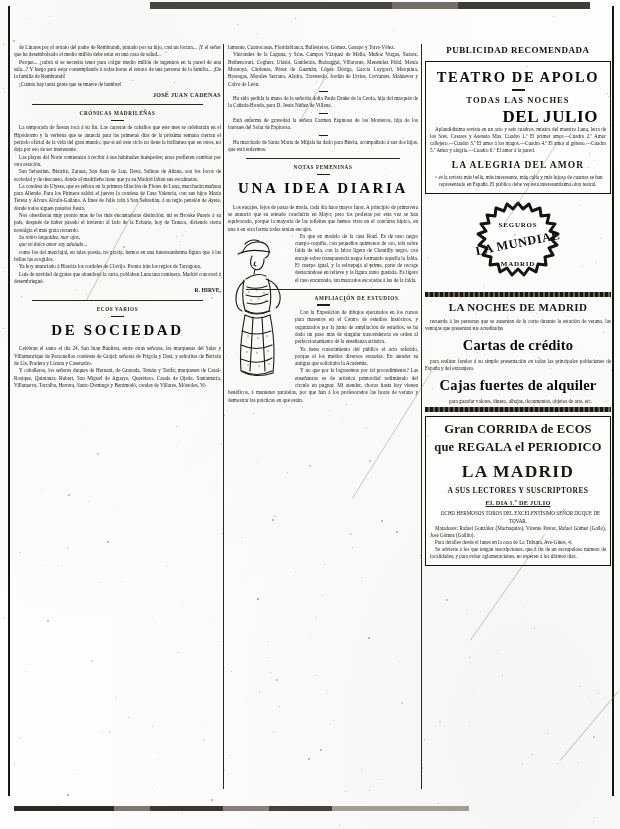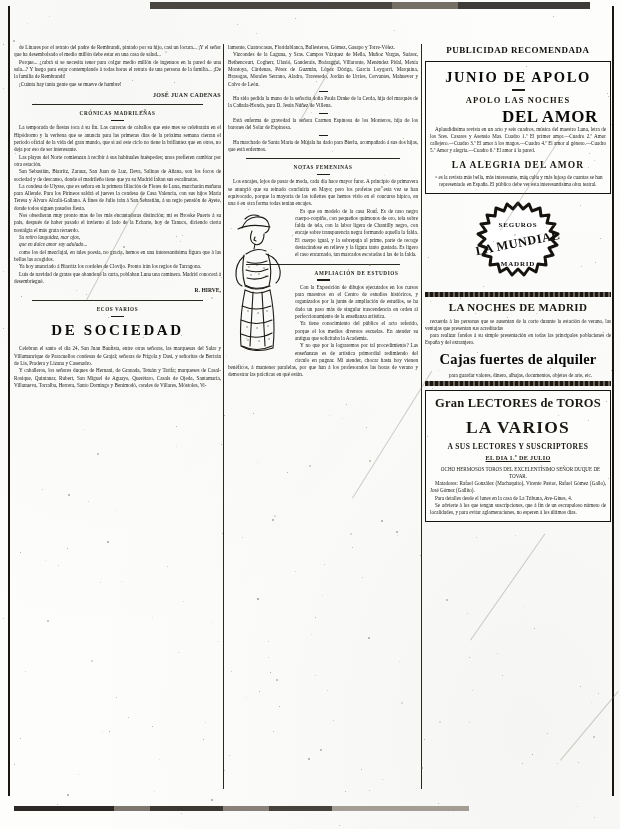--- a/index.html
+++ b/index.html
@@ -262,20 +262,21 @@
     <div class="dash-sm"></div>
     <p>Ha sido pedida la mano de la señorita doña Paula Drake de la Cerda, hija del marqués de la Cañada-Honda, para D. Jesús Núñez de Villena.</p>
     <div class="dash-sm"></div>
     <p>Está enferma de gravedad la señora Carmen Espinosa de los Monteros, hija de los barones del Solar de Espinosa.</p>
     <div class="dash-sm"></div>
     <p>Ha marchado de Santa María de Mújala ha dado para Bierlu, acompañado á sus dos hijas, que está enfermos.</p>
 
     <div class="hrule"></div>
     <div class="kicker">NOTAS FEMENINAS</div>
     <div class="dash"></div>
+    <h2 class="head">UNA IDEA DIARIA</h2>
 
     <p>Los encajes, lejos de pasar de moda, cada día hace mayor furor. A principio de primavera se anunció que su reinado concluiría en Mayo; pero los profetas por esta vez se han equivocado, porque la mayoría de las toilettes que hemos visto en el concurso hípico, en una ó en otra forma todas tenían encajes.</p>
 
     <svg id="illo" viewBox="0 0 62 150">
       <g fill="none" stroke="#1d1a16" stroke-width="1.1" stroke-linecap="round">
 
         <path d="M14 18 q4 -10 14 -11 q11 -1 13 8 q1 6 -4 8"></path>
         <path d="M10 19 q12 -6 32 -2"></path>
         <path d="M17 9 q6 -6 14 -3"></path>
 
@@ -331,53 +332,55 @@
     <p>Con la Exposición de dibujos ejecutados en los cursos para maestros en el Centro de estudios históricos, y organizados por la junta de ampliación de estudios, se ha dado un paso más de singular trascendencia en orden al perfeccionamiento de la enseñanza artística.</p>
     <p>Ya tiene conocimiento del público el acto referido, porque el los medios diversos escuelas. En atender su antigua que solicitaba la Academia.</p>
     <p>Y no que por la lograremos por tal procedimiento? Las enseñanzas es de artística primordial redimiendo del circulo en pugnar. Mi atender, chocar hasta hoy vienen benéficos, á mantener paralelas, por que han á los profesorados las horas de verano y demostrar las prácticas en qué están.</p>
   </div>
 
   <div class="col" id="col3">
 
     <div class="ad-pubhead">PUBLICIDAD RECOMENDADA</div>
 
     <div class="adbox">
-      <div class="ad-t1">JUNIO DE APOLO</div>
+      <div class="ad-t1">TEATRO DE APOLO</div>
       <div class="dash"></div>
-      <div class="ad-t2">APOLO LAS NOCHES</div>
+      <div class="ad-t2">TODAS LAS NOCHES</div>
       <div class="ad-t3">
-        <span class="r">DEL AMOR</span>
+        <span class="r">DEL JULIO</span>
       </div>
       <p class="ad-body">Aplaudidísima revista en un acto y seis cuadros, música del maestro Luna, letra de los Sres. Casares y Asensio Mas. Cuadro 1.º El primer amor.—Cuadro 2.º Amor callejero.—Cuadro 3.º El amor á los magos.—Cuadro 4.º El amor al género.—Cuadro 5.º Amor y alegría.—Cuadro 6.º El amor á la pared.</p>
       <div class="ad-t2" style="font-size:9.5px;margin-top:4px;">LA ALEGRIA DEL AMOR</div>
       <p class="ad-body c">es la revista más bella, más interesante, más culta y más lujosa de cuantas se han representado en España. El público debe ver esta interesantísima obra teatral.</p>
     </div>
 
     <div id="seal-wrap">
       <svg id="seal" width="92" height="86" viewBox="0 0 92 86">
         <path d="M46 3 L51 9 L57 4 L60 11 L68 8 L69 16 L77 15 L75 23 L83 24 L78 31 L86 34 L79 39 L85 45 L77 48 L81 55 L73 57 L74 65 L66 64 L64 72 L57 68 L52 75 L46 69 L40 75 L35 68 L28 72 L26 64 L18 65 L19 57 L11 55 L15 48 L7 45 L13 39 L6 34 L14 31 L9 24 L17 23 L15 15 L23 16 L24 8 L32 11 L35 4 L41 9 Z" fill="#ffffff" stroke="#16130f" stroke-width="3" stroke-linejoin="round"></path>
       </svg>
       <div class="seal-txt" id="seal-l1">SEGUROS</div>
       <div class="seal-txt" id="seal-l2">LA MUNDIAL</div>
       <div class="seal-txt" id="seal-l3">MADRID</div>
     </div>
 
     <div>
       <div class="cl-rule"></div>
       <div class="cl-t2">LA NOCHES DE MADRID</div>
       <p class="ad-body">recuerda á las personas que se ausentan de la corte durante la estación de verano, las ventajas que presentan sus acreditadas</p>
+      <div class="cl-slab">Cartas de crédito</div>
       <p class="ad-body">para realizar fondos á su simple presentación en todas las principales poblaciones de España y del extranjero.</p>
       <div class="cl-slab">Cajas fuertes de alquiler</div>
       <p class="ad-body c">para guardar valores, dinero, alhajas, documentos, objetos de arte, etc.</p>
       <div class="cl-rule"></div>
     </div>
 
     <div class="adbox" style="margin-top:4px;">
-      <div class="toros-t1">Gran LECTORES de TOROS</div>
-      <div class="toros-t2">LA VARIOS</div>
+      <div class="toros-t1">Gran CORRIDA de ECOS</div>
+      <div class="toros-t1">que REGALA el PERIODICO</div>
+      <div class="toros-t2">LA MADRID</div>
       <div class="toros-t3">A SUS LECTORES Y SUSCRIPTORES</div>
       <div class="toros-t4">EL DIA 1.º DE JULIO</div>
       <p class="ad-body c">OCHO HERMOSOS TOROS DEL EXCELENTÍSIMO SEÑOR DUQUE DE TOVAR.</p>
       <p class="ad-body">Matadores: Rafael González (Machaquito), Vicente Pastor, Rafael Gómez (Gallo), José Gómez (Gallito).</p>
       <p class="ad-body">Para detalles desde el lunes en la casa de La Tribuna, Ave-Gines, 4.</p>
       <p class="ad-body">Se advierte á los que tengan suscripciones, que á fin de un escrupuloso número de localidades, y para evitar aglomeraciones, no esperen á los últimos días.</p>
     </div>
 
   </div>
 <div class="speck" style="width: 2px; height: 2px; left: 309.326px; top: 464.599px; opacity: 0.37;"></div>

